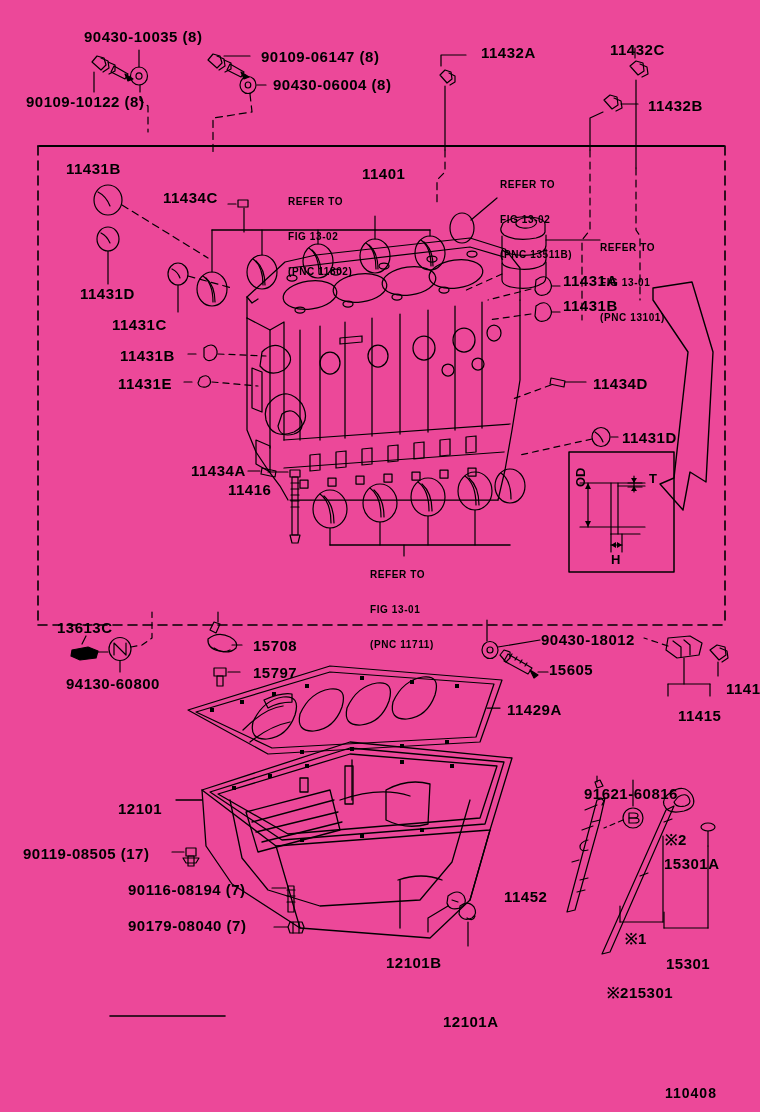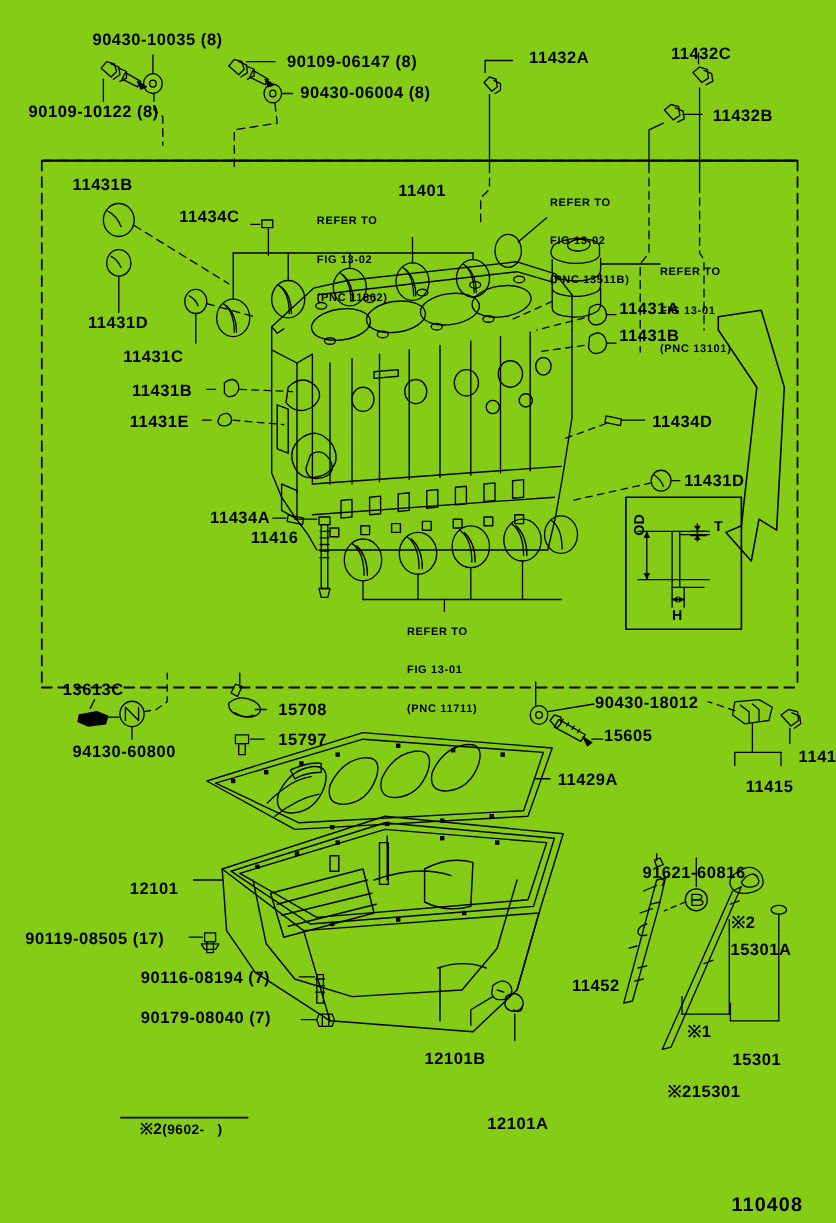--- a/index.html
+++ b/index.html
@@ -1,37 +1,37 @@
 <!DOCTYPE html>
 <html><head>
 <meta charset="utf-8">
 <style>
   html,body{margin:0;padding:0;background:#ffffff;}
   #page{
     position:relative;
     width:760px;height:1112px;
-    background:#84cc16;
+    background:#ec4899;
     font-family:"Liberation Sans", sans-serif;
     color:#000000;
     overflow:hidden;
   }
   #artwork{position:absolute;left:0;top:0;width:760px;height:1112px;}
   .lbl{
     position:absolute;
     font-family:"Liberation Sans", sans-serif;
     font-size:15px;
     font-weight:700;
     letter-spacing:0.5px;
     color:#000;
     white-space:pre;
     line-height:1.15;
   }
   .lbl.refer{font-size:10px;letter-spacing:0.6px;line-height:1.18;}
   .lbl.dim{font-size:13px;font-weight:700;letter-spacing:0;}
-  .lbl.foot{font-size:18px;font-weight:700;letter-spacing:1px;}
+  .lbl.foot{font-size:14px;font-weight:700;letter-spacing:1px;}
   .lbl.note{font-size:14px;font-weight:700;letter-spacing:0.4px;}
   .lbl.note .paren{font-size:12.5px;}
 </style>
 </head>
 <body>
 
 <div id="page">
 
   <svg id="artwork" viewBox="0 0 760 1112" xmlns="http://www.w3.org/2000/svg">
     <g fill="none" stroke="#000" stroke-width="1.2" stroke-linecap="round" stroke-linejoin="round">
@@ -595,21 +595,21 @@
   <div class="lbl" style="left:507px;top:701px;">11429A</div>
   <div class="lbl" style="left:690px;top:680px;margin-left:36px;">11415A</div>
   <div class="lbl" style="left:678px;top:707px;">11415</div>
 
   <div class="lbl" style="left:118px;top:800px;">12101</div>
   <div class="lbl" style="left:23px;top:845px;">90119-08505 (17)</div>
   <div class="lbl" style="left:128px;top:881px;">90116-08194 (7)</div>
   <div class="lbl" style="left:128px;top:917px;">90179-08040 (7)</div>
 
   <div class="lbl" style="left:584px;top:785px;">91621-60816</div>
-  <div class="lbl" style="left:504px;top:888px;margin-left:16px;">11452</div>
+  <div class="lbl" style="left:504px;top:888px;">11452</div>
   <div class="lbl" style="left:664px;top:855px;">15301A</div>
   <div class="lbl" style="left:622px;top:955px;margin-left:44px;">15301</div>
   <div class="lbl" style="left:607px;top:984px;">※215301</div>
   <div class="lbl" style="left:386px;top:954px;">12101B</div>
   <div class="lbl" style="left:443px;top:980px;margin-top:33px;">12101A</div>
 
   <div class="lbl" style="left:665px;top:831px;">※2</div>
   <div class="lbl" style="left:625px;top:930px;">※1</div>
 
   <div class="lbl refer" style="left:288px;top:172px;">
@@ -633,19 +633,16 @@
   <div class="lbl refer" style="left:370px;top:545px;">
     <div>REFER TO</div>
     <div>FIG 13-01</div>
     <div>(PNC 11711)</div>
   </div>
 
   <div class="lbl dim" style="left:574px;top:487px;transform:rotate(-90deg);transform-origin:left top;">OD</div>
   <div class="lbl dim" style="left:649px;top:472px;">T</div>
   <div class="lbl dim" style="left:611px;top:553px;">H</div>
 
-  <div class="lbl note" style="left:110px;top:1002px;">
-    <span>※2</span><span class="paren">(9602-   )</span>
-  </div>
 
   <div class="lbl foot" style="left:665px;top:1085px;">110408</div>
 
 </div>
 
 </body></html>

